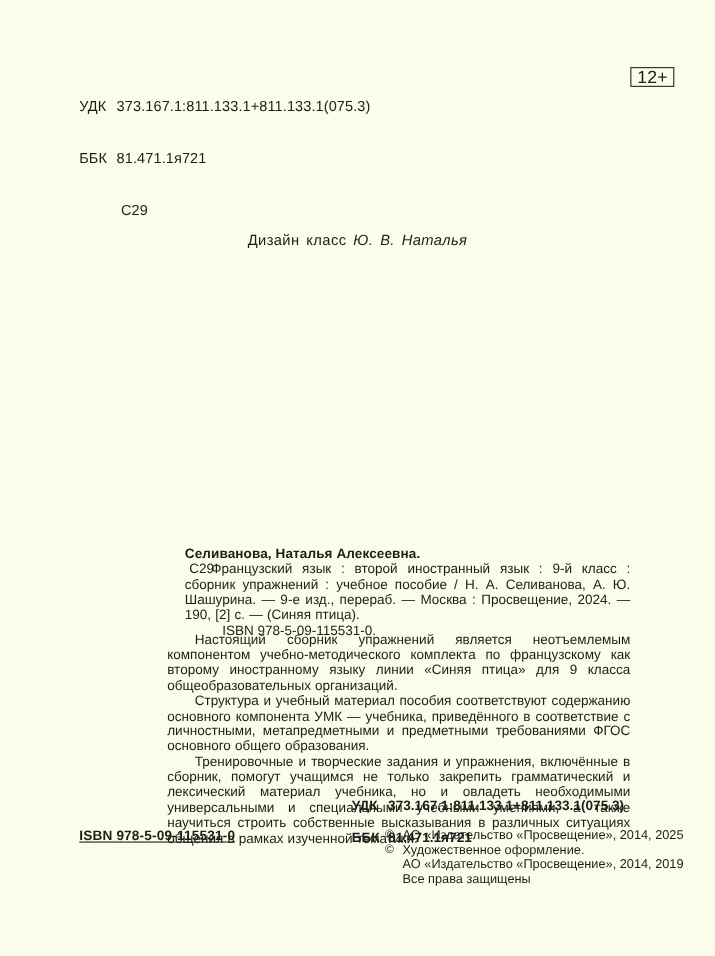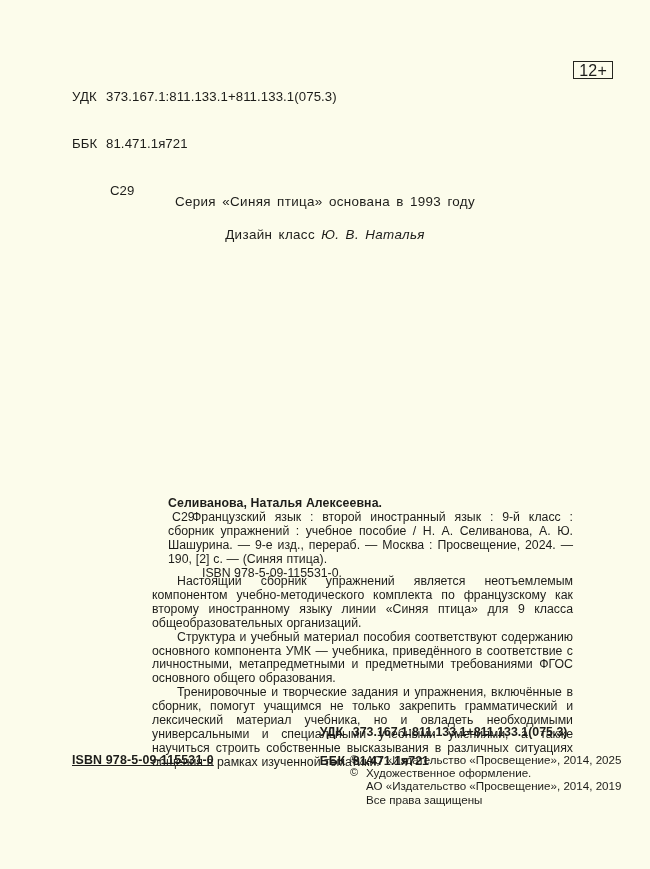--- a/index.html
+++ b/index.html
@@ -195,21 +195,20 @@
 
   <div class="codes">
     <span class="code-row"><span class="code-label">УДК</span><span>373.167.1:811.133.1+811.133.1(075.3)</span></span>
     <span class="code-row"><span class="code-label">ББК</span><span>81.471.1я721</span></span>
     <span class="code-cutter">С29</span>
   </div>
 
   <div class="age-badge">12+</div>
 
   <div class="series-block">
-    <div class="series-line">Серия «Синяя птица» основана в 1993 году</div>
     <div class="design-line"><span>Дизайн класс</span>
       <span class="designer">Ю. В. Наталья</span></div>
   </div>
 
   <div class="biblio">
     <div class="biblio-author">Селиванова, Наталья Алексеевна.</div>
     <div class="biblio-body">
       <span class="biblio-cutter">С29</span>
       <span class="first-indent">Французский язык : второй иностранный язык : 9-й класс : сборник упражнений : учебное пособие / Н. А. Селиванова, А. Ю. Шашурина. — 9-е изд., перераб. — Москва : Просвещение, 2024. — 190, [2] с. — (Синяя птица).</span>
     </div>

